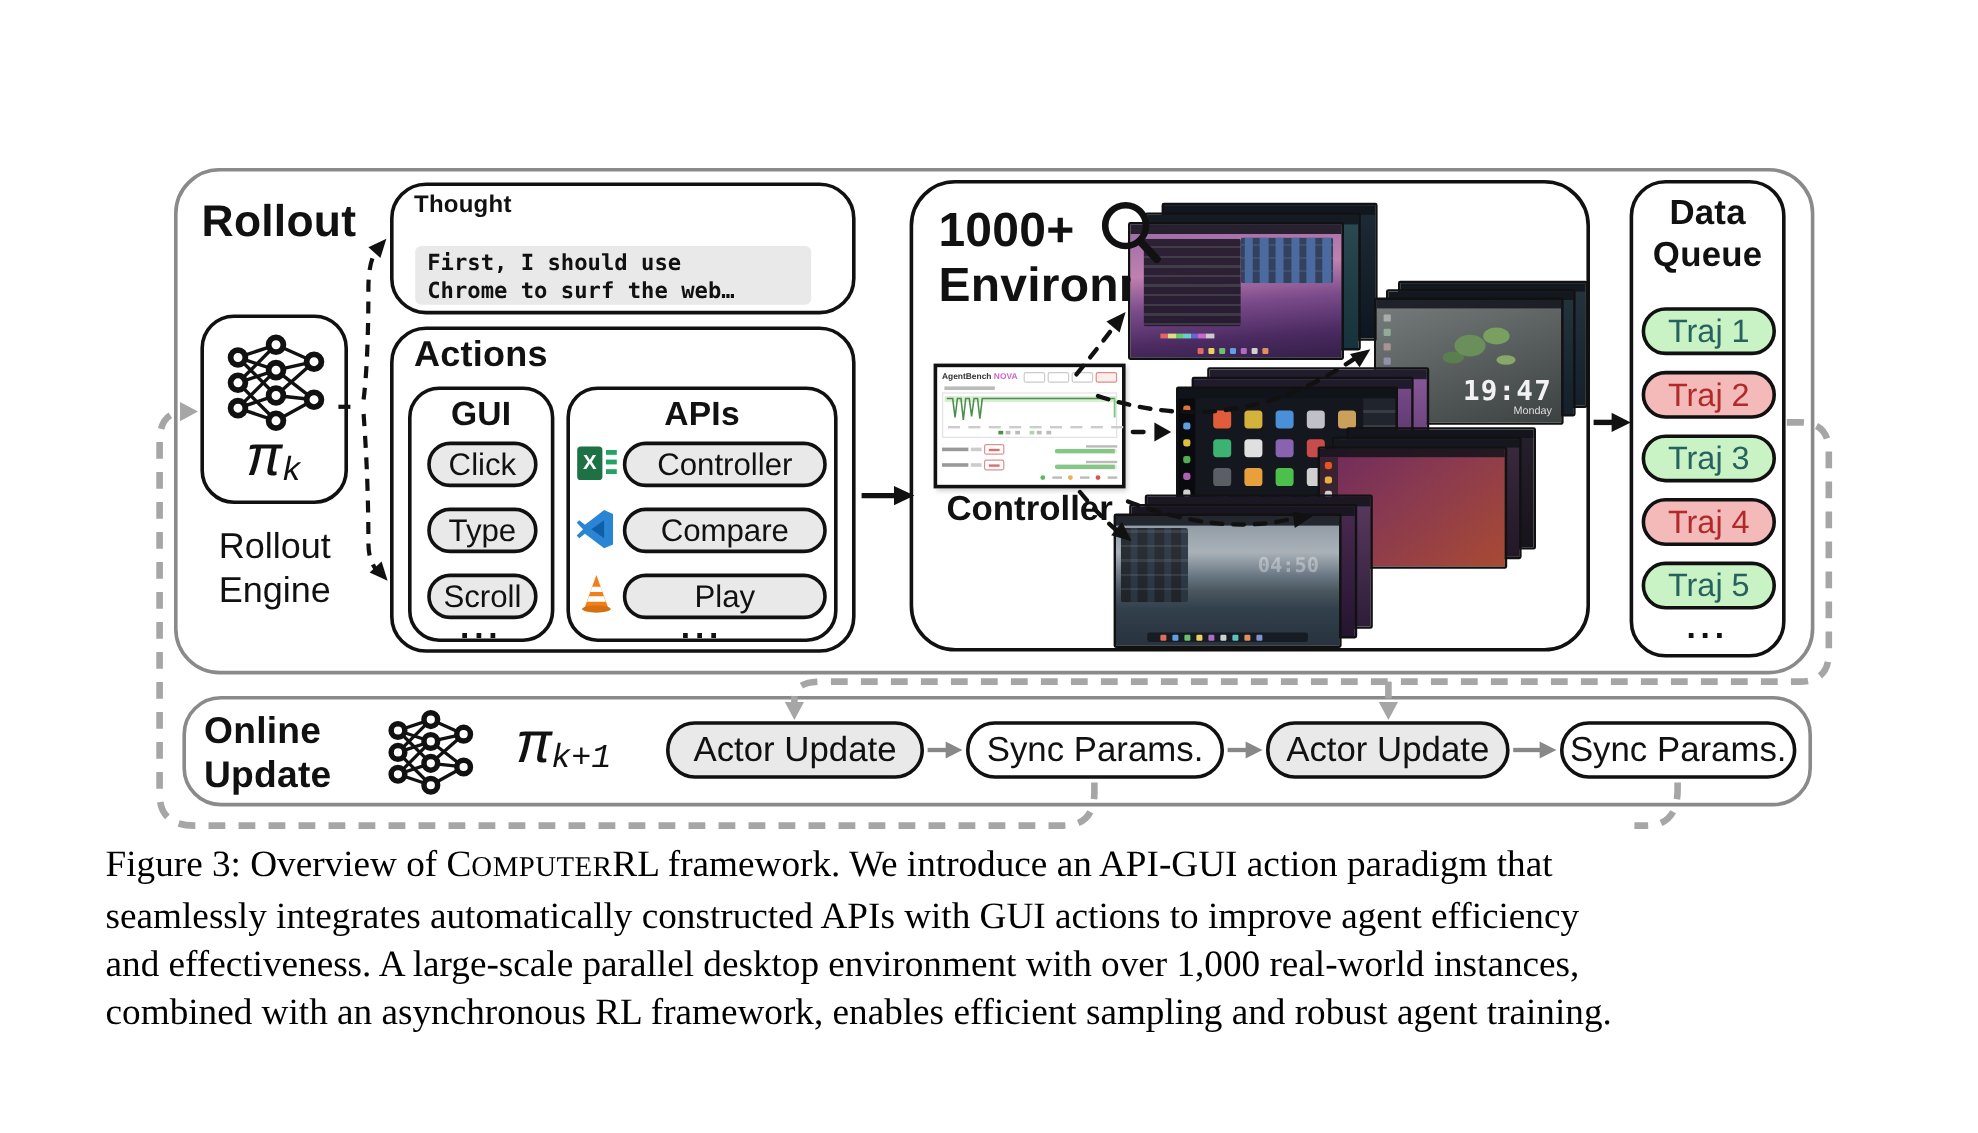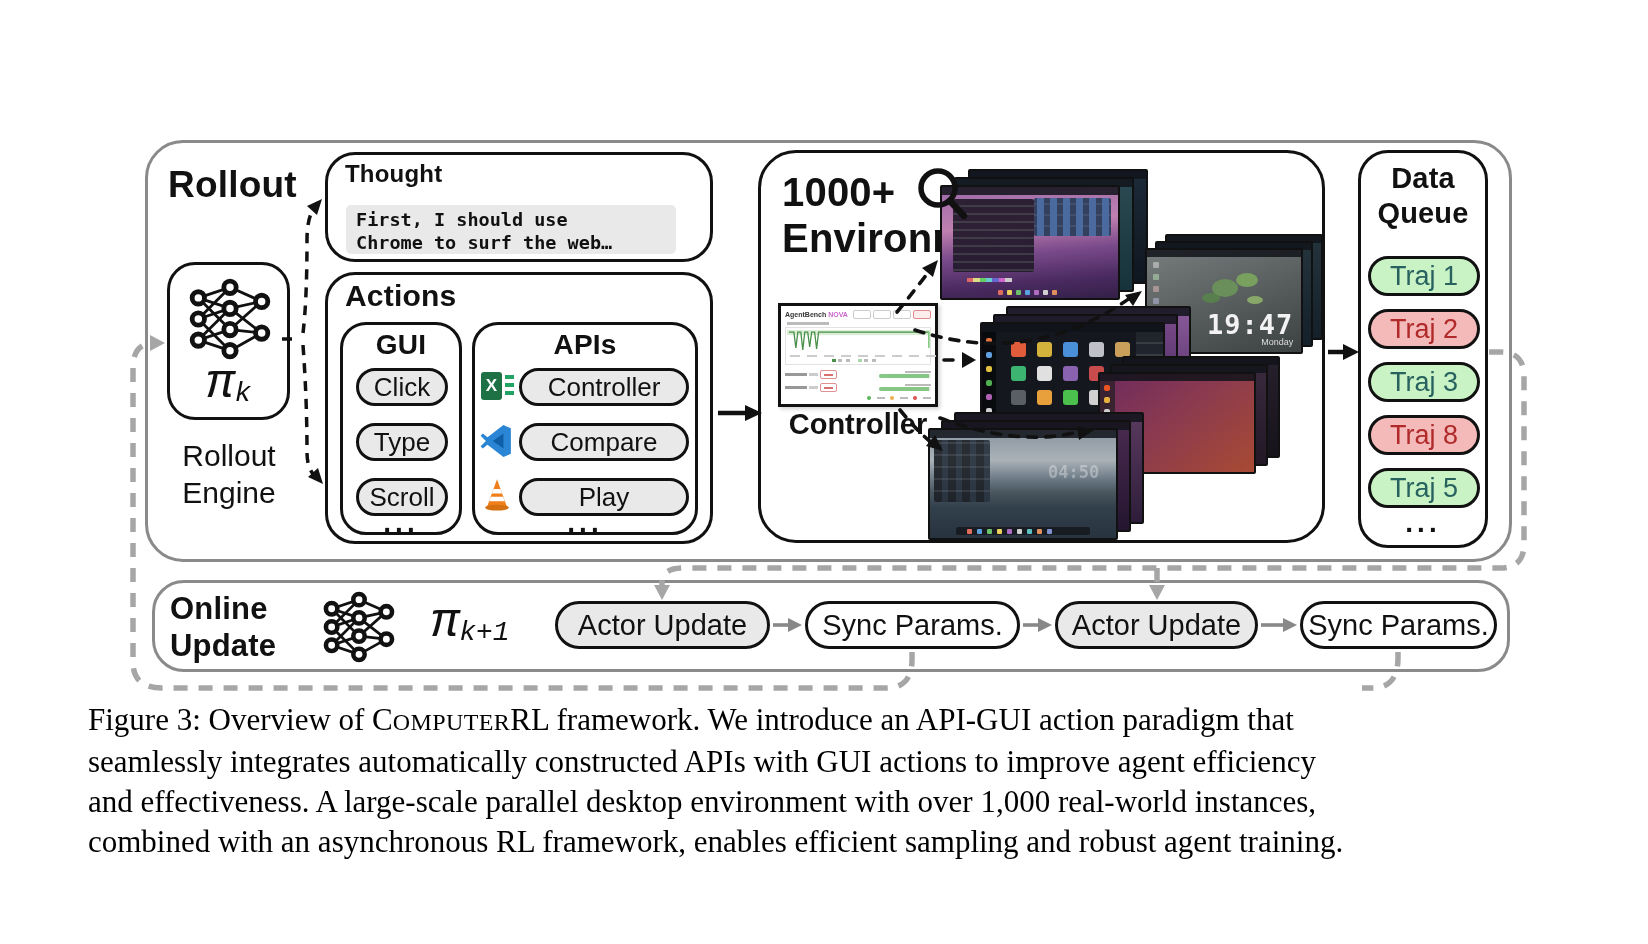--- a/index.html
+++ b/index.html
@@ -49,21 +49,21 @@
                          repeating-linear-gradient(0deg,transparent 0 9px,#ffffff14 9px 11px);}
   .dockdots{position:absolute;left:32%;bottom:3%;width:5px;height:5px;border-radius:1px;background:#e06c5c;
         box-shadow:9px 0 0 #ecd05c,18px 0 0 #6cc06c,27px 0 0 #5ca0e0,36px 0 0 #b06cc0,45px 0 0 #d0d0d0,54px 0 0 #e0905c;}
   .s-clock-b{background:linear-gradient(180deg,#24343c,#14202a);}
   .s-clock{background:linear-gradient(160deg,#777d7c,#565b5b 55%,#3c4142);}
   .blobs{position:absolute;left:42%;top:28%;width:26px;height:18px;border-radius:50%;background:#6a8f5a;
         box-shadow:22px -8px 0 -2px #7aa060,-14px 10px 0 -4px #5a7f4e,30px 12px 0 -5px #87a868;}
   .iconcol{position:absolute;left:4%;top:12%;width:6px;height:6px;border-radius:1px;background:#c8c8c8aa;
         box-shadow:0 12px 0 #a8c8a8aa,0 24px 0 #c8a8a8aa,0 36px 0 #a8a8c8aa,0 48px 0 #c8c8a8aa,0 60px 0 #a8c8c8aa;}
   .clocktext{position:absolute;right:5%;bottom:5%;text-align:right;color:#f2f2f2;line-height:1;}
-  .clocktext .t{font-size:27px;font-weight:700;letter-spacing:1px;font-family:"DejaVu Sans Mono",monospace;}
+  .clocktext .t{font-size:23px;font-weight:700;letter-spacing:1px;font-family:"DejaVu Sans Mono",monospace;}
   .clocktext .d{font-size:9px;color:#ddd;}
   .s-grid-b1{background:linear-gradient(180deg,#7a4a8a,#3a2350);}
   .s-grid-b2{background:linear-gradient(180deg,#8a5a9a,#4a2a60);}
   .s-grid{background:#14171d;}
   .gridicons{position:absolute;left:16%;top:16%;width:15px;height:15px;border-radius:3px;background:#e05c3a;
       box-shadow:26px 0 0 #d4b33c,52px 0 0 #4a90d9,78px 0 0 #c0c0c8,104px 0 0 #caa05a,
                  0 24px 0 #3cb371,26px 24px 0 #e0e0e0,52px 24px 0 #8a63b0,78px 24px 0 #c84c4c,104px 24px 0 #4ac0d0,
                  0 48px 0 #5a5f66,26px 48px 0 #e8a03c,52px 48px 0 #4cc04c,78px 48px 0 #d0d0d0,104px 48px 0 #e06080,
                  0 72px 0 #7090d0,26px 72px 0 #d07030,52px 72px 0 #40a8a0,78px 72px 0 #b8b84c,104px 72px 0 #3c7ccf;}
   .dockstrip{position:absolute;left:0;top:7%;bottom:0;width:8%;background:#00000088;}
@@ -165,21 +165,21 @@
       </g>
     </svg>
     <div class="abs pi" style="left:0;right:0;bottom:6px;text-align:center;"><span class="big">π</span><sub>k</sub></div>
   </div>
   <div class="abs nnlabel" style="left:140px;top:437px;width:178px;font-size:30px;line-height:37px;">
     <div>Rollout</div>
     <div>Engine</div>
   </div>
 
   <div class="box" style="left:325px;top:152px;width:388px;height:110px;">
-    <div class="abs title" style="left:17px;top:5px;font-size:24px;">Thought</div>
+    <div class="abs title" style="left:17px;top:5px;font-size:20px;">Thought</div>
     <div class="code" style="left:18px;top:50px;width:330px;height:49px;">
       <div>First, I should use</div>
       <div>Chrome to surf the web…</div>
     </div>
   </div>
 
   <div class="box" style="left:325px;top:272px;width:388px;height:272px;">
     <div class="abs title" style="left:17px;top:4px;font-size:30px;">Actions</div>
   </div>
 
@@ -326,21 +326,21 @@
   <div class="abs" style="left:768px;top:408px;width:180px;text-align:center;font-size:29px;font-weight:600;">Controller</div>
 
   <div class="box" style="left:1358px;top:150px;width:130px;height:398px;border-radius:30px;">
     <div class="abs title" style="left:0;right:0;top:8px;text-align:center;font-size:29px;line-height:35px;">
       <div>Data</div>
       <div>Queue</div>
     </div>
     <div class="trajpill traj-ok" style="left:7px;top:103px;width:112px;height:40px;">Traj 1</div>
     <div class="trajpill traj-fail" style="left:7px;top:156px;width:112px;height:40px;">Traj 2</div>
     <div class="trajpill traj-ok" style="left:7px;top:209px;width:112px;height:40px;">Traj 3</div>
-    <div class="trajpill traj-fail" style="left:7px;top:262px;width:112px;height:40px;">Traj 8</div>
+    <div class="trajpill traj-fail" style="left:7px;top:262px;width:112px;height:40px;">Traj 4</div>
     <div class="trajpill traj-ok" style="left:7px;top:315px;width:112px;height:40px;">Traj 5</div>
     <div class="dots" style="left:0;right:0;top:365px;">...</div>
   </div>
 
   <div class="abs title" style="left:170px;top:590px;font-size:31px;line-height:37px;">
     <div>Online</div>
     <div>Update</div>
   </div>
   <svg viewBox="0 0 104 100" style="position:absolute;left:317px;top:589px;width:84px;height:76px;">
     <g stroke="#111" stroke-width="3.6">

